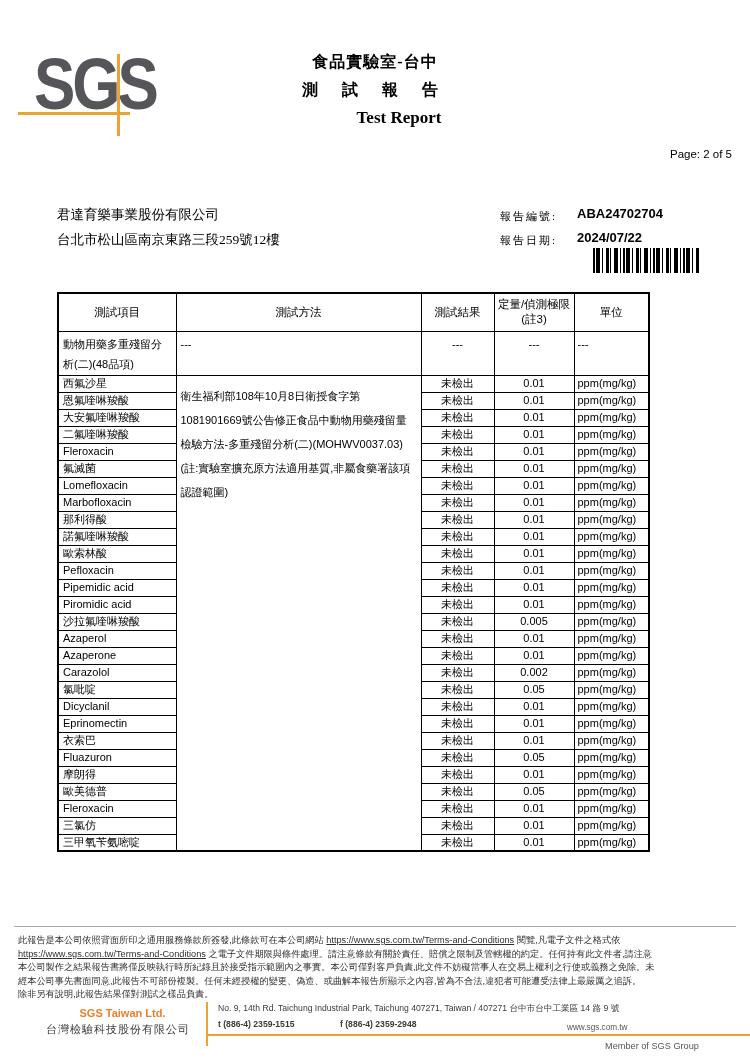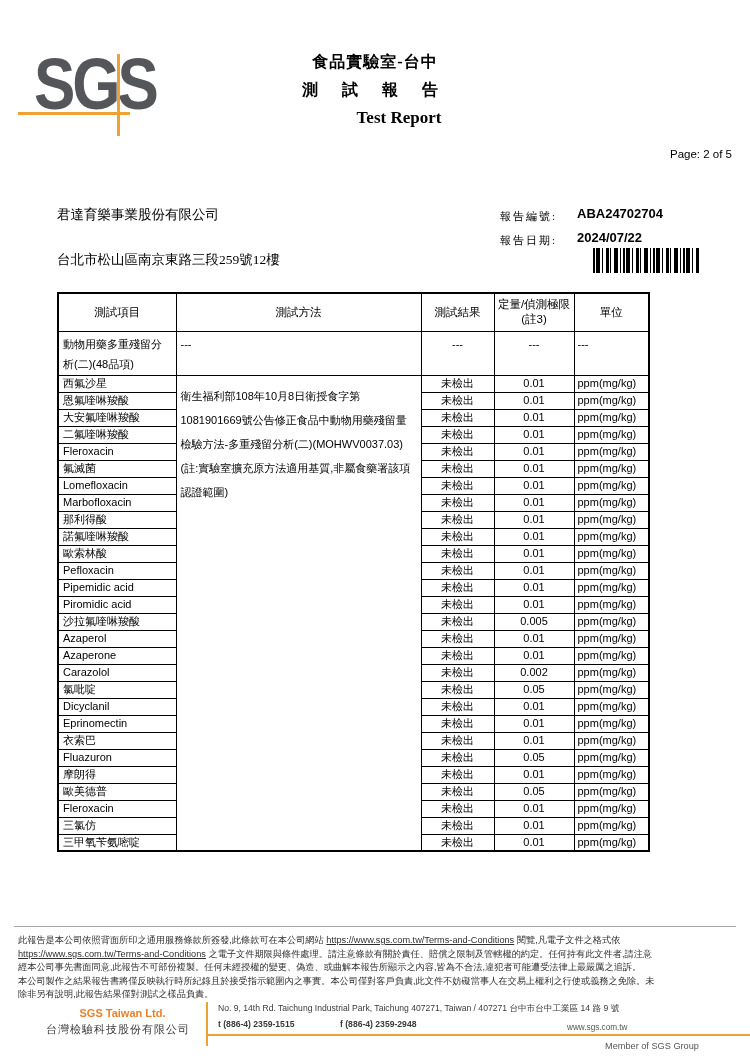--- a/index.html
+++ b/index.html
@@ -26,21 +26,21 @@
   .title-block { position:absolute; left:0; top:52px; width:750px; text-align:center;
     font-family:"Liberation Serif", serif; font-weight:bold; }
   .title-zh   { font-size:16px; letter-spacing:1px; }
   .title-en   { font-size:17px; margin-top:6px; }
   .report-zh  { font-size:16px; letter-spacing:10px; margin-top:7px; }
   .report-en  { font-size:17px; margin-top:7px;padding-left:48px; }
   .page-label { position:absolute; right:18px; top:148px; font-size:11.5px; font-family:"Liberation Sans",sans-serif; }
 
   
   .client-name    { position:absolute; left:57px; top:206px; font-family:"Liberation Serif",serif; font-size:13.5px; }
-  .client-address { position:absolute; left:57px; top:231px; font-family:"Liberation Serif",serif; font-size:13.5px;margin-top:20px; }
+  .client-address { position:absolute; left:57px; top:231px; font-family:"Liberation Serif",serif; font-size:13.5px; }
   .info-label1 { position:absolute; left:500px; top:209px; font-family:"Liberation Serif",serif; font-size:11px; letter-spacing:2px; }
   .info-value1 { position:absolute; left:577px; top:206px; font-size:13px; font-weight:bold; }
   .info-label2 { position:absolute; left:500px; top:233px; font-family:"Liberation Serif",serif; font-size:11px; letter-spacing:2px; }
   .info-value2 { position:absolute; left:577px; top:230px; font-size:13px; font-weight:bold; }
   .barcode {
     position:absolute; left:593px; top:248px; width:107px; height:25px;
     background: repeating-linear-gradient(90deg,
       #000 0 2px, #fff 2px 3px, #000 3px 7px, #fff 7px 9px,
       #000 9px 10px, #fff 10px 13px, #000 13px 16px, #fff 16px 17px,
       #000 17px 18px, #fff 18px 21px, #000 21px 25px, #fff 25px 27px,
@@ -307,22 +307,22 @@
             <td class="c-unit">ppm(mg/kg)</td>
           </tr>
         </tbody>
     </table>
   </div>
 
   <div class="footer-sep"></div>
   <div class="legal">
     <div class="line"><span>此報告是本公司依照背面所印之通用服務條款所簽發,此條款可在本公司網站 </span><a href="#">https://www.sgs.com.tw/Terms-and-Conditions</a><span> 閱覽,凡電子文件之格式依</span></div>
     <div class="line"><a href="#">https://www.sgs.com.tw/Terms-and-Conditions</a><span> 之電子文件期限與條件處理。請注意條款有關於責任、賠償之限制及管轄權的約定。任何持有此文件者,請注意</span></div>
+    <div class="line">本公司製作之結果報告書將僅反映執行時所紀錄且於接受指示範圍內之事實。本公司僅對客戶負責,此文件不妨礙當事人在交易上權利之行使或義務之免除。未</div>
     <div class="line">經本公司事先書面同意,此報告不可部份複製。任何未經授權的變更、偽造、或曲解本報告所顯示之內容,皆為不合法,違犯者可能遭受法律上最嚴厲之追訴。</div>
-    <div class="line">本公司製作之結果報告書將僅反映執行時所紀錄且於接受指示範圍內之事實。本公司僅對客戶負責,此文件不妨礙當事人在交易上權利之行使或義務之免除。未</div>
     <div class="line">除非另有說明,此報告結果僅對測試之樣品負責。</div>
   </div>
 
   <div class="sgs-small-en">SGS Taiwan Ltd.</div>
   <div class="sgs-small-zh">台灣檢驗科技股份有限公司</div>
   <div class="bar-vline"></div>
   <div class="bar-hline"></div>
   <div class="bar-address">No. 9, 14th Rd. Taichung Industrial Park, Taichung 407271, Taiwan / 407271 台中市台中工業區 14 路 9 號</div>
   <div class="bar-tel">t (886-4) 2359-1515</div>
   <div class="bar-fax">f (886-4) 2359-2948</div>

